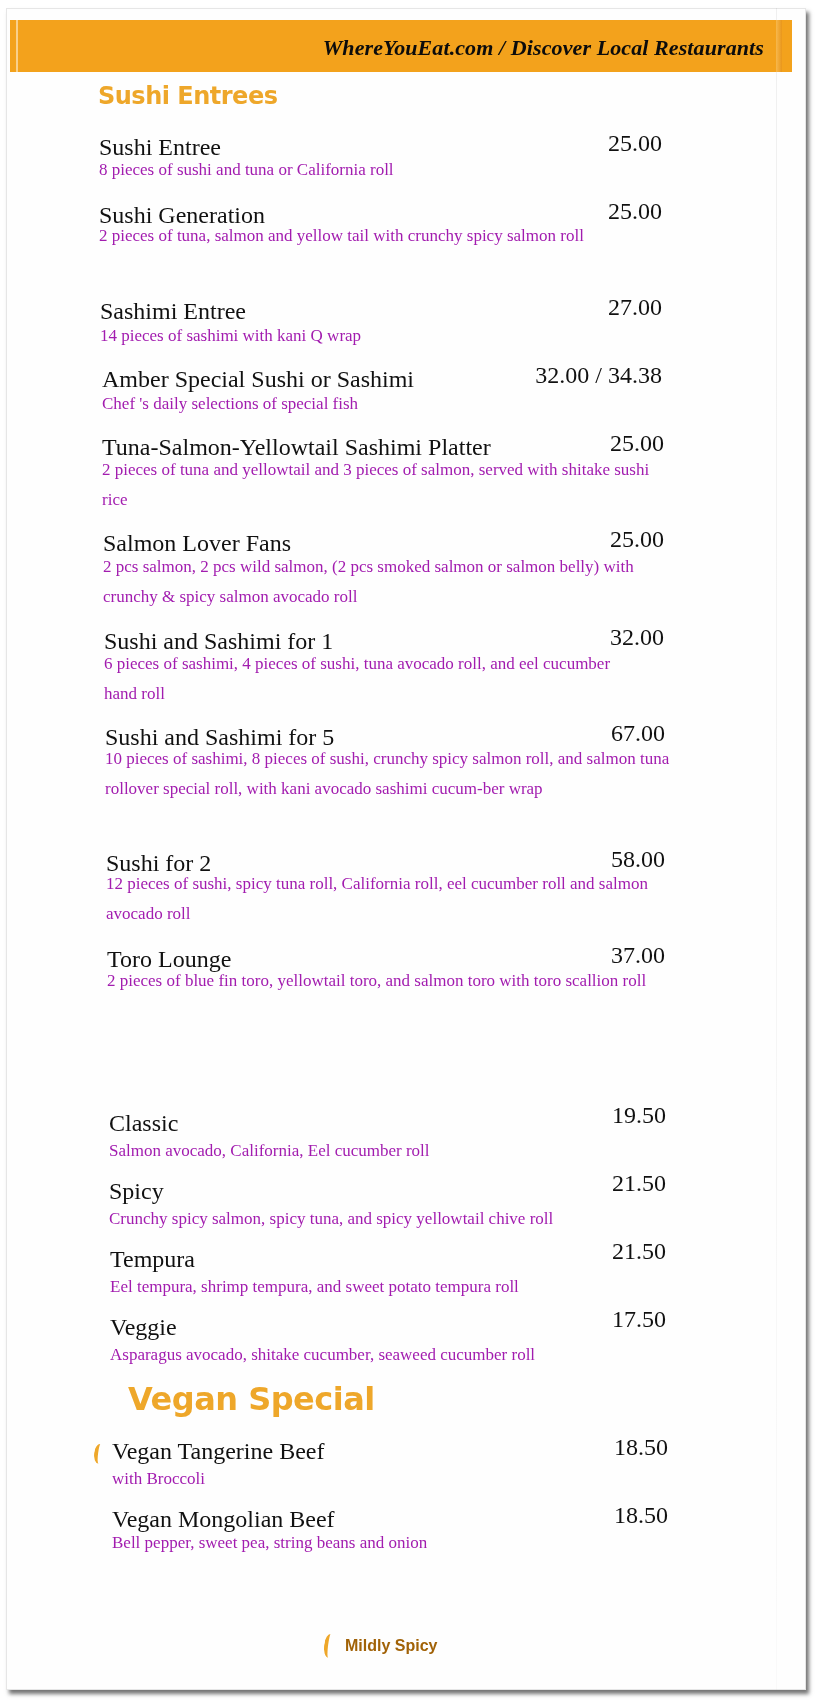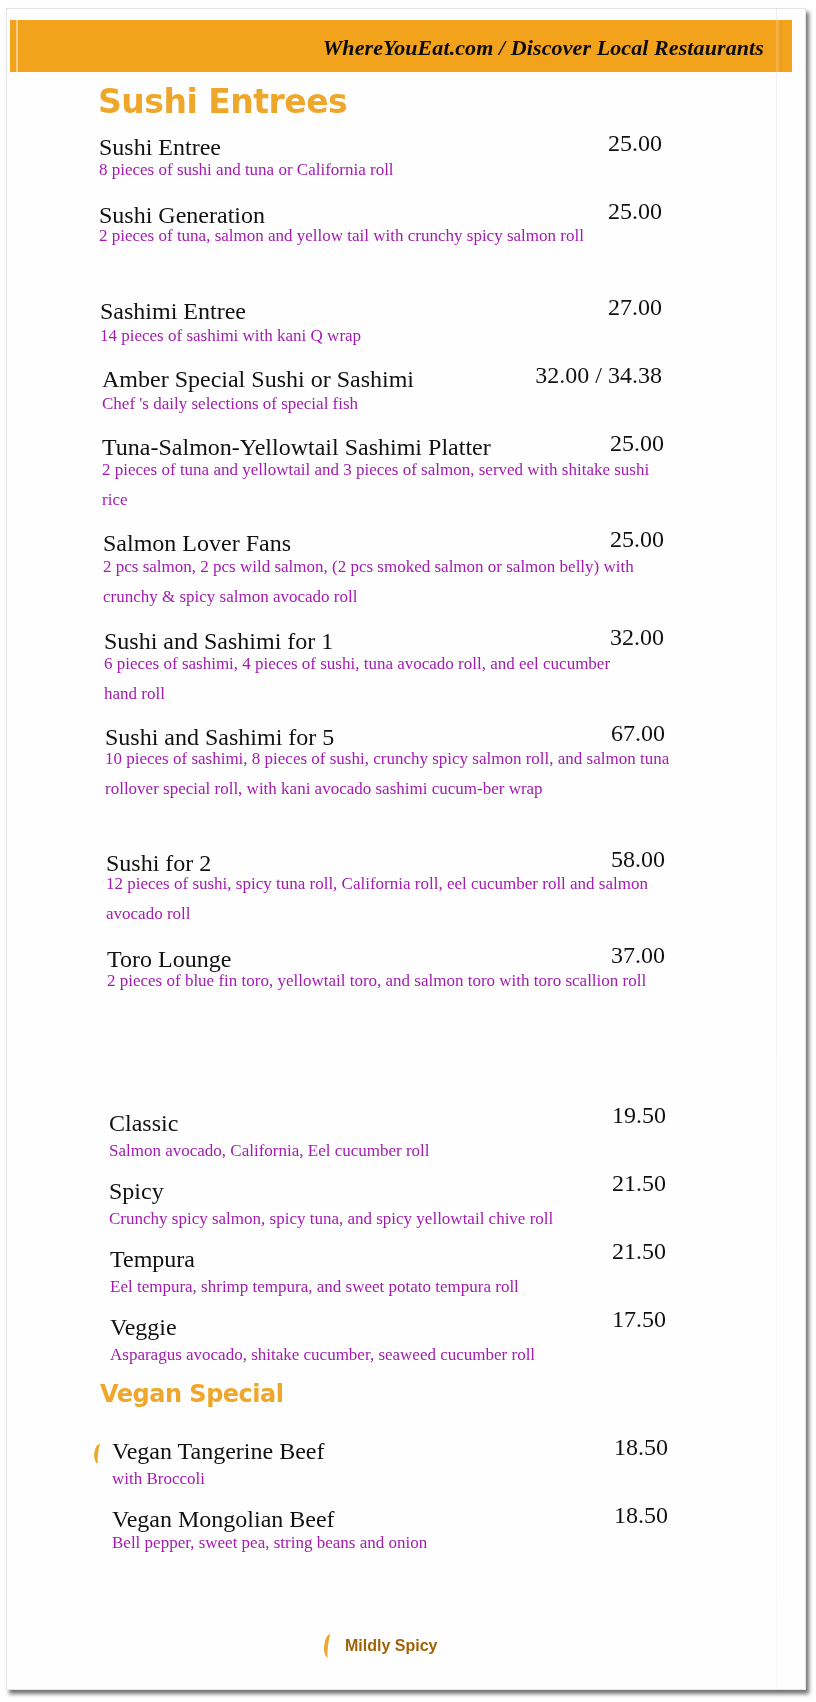--- a/index.html
+++ b/index.html
@@ -42,21 +42,21 @@
 
 <div class="page">
   <div class="fold"></div>
 
   <div class="banner">
     <div class="banner-edge"></div>
     <div class="banner-fold"></div>
     <div class="banner-text">WhereYouEat.com / Discover Local Restaurants</div>
   </div>
 
-  <div class="section-title" style="left:92px; top:74px; font-size:33px;">Sushi Entrees</div>
+  <div class="section-title" style="left:92px; top:74px; font-size:24px;">Sushi Entrees</div>
 
   <div class="item">
     <div class="item-name" style="left:93px; top:126px;">Sushi Entree</div>
     <div class="item-price" style="right:144px; top:122px;">25.00</div>
     <div class="item-desc" style="left:93px; top:147px;">8 pieces of sushi and tuna or California roll</div>
   </div>
 
   <div class="item">
     <div class="item-name" style="left:93px; top:194px;">Sushi Generation</div>
     <div class="item-price" style="right:144px; top:190px;">25.00</div>
@@ -129,21 +129,21 @@
     <div class="item-price" style="right:140px; top:1230px;">21.50</div>
     <div class="item-desc" style="left:104px; top:1264px; width:620px;">Eel tempura, shrimp tempura, and sweet potato tempura roll</div>
   </div>
 
   <div class="item">
     <div class="item-name" style="left:104px; top:1306px;">Veggie</div>
     <div class="item-price" style="right:140px; top:1298px;">17.50</div>
     <div class="item-desc" style="left:104px; top:1332px; width:620px;">Asparagus avocado, shitake cucumber, seaweed cucumber roll</div>
   </div>
 
-  <div class="section-title" style="left:94px; top:1372px; font-size:24px;">Vegan Special</div>
+  <div class="section-title" style="left:122px; top:1372px; font-size:32px;">Vegan Special</div>
 
   <div class="item">
     <div class="pepper" style="left:88px; top:1436px;"></div>
     <div class="item-name" style="left:106px; top:1430px;">Vegan Tangerine Beef</div>
     <div class="item-price" style="right:138px; top:1426px;">18.50</div>
     <div class="item-desc" style="left:106px; top:1456px;">with Broccoli</div>
   </div>
 
   <div class="item">
     <div class="item-name" style="left:106px; top:1498px;">Vegan Mongolian Beef</div>

